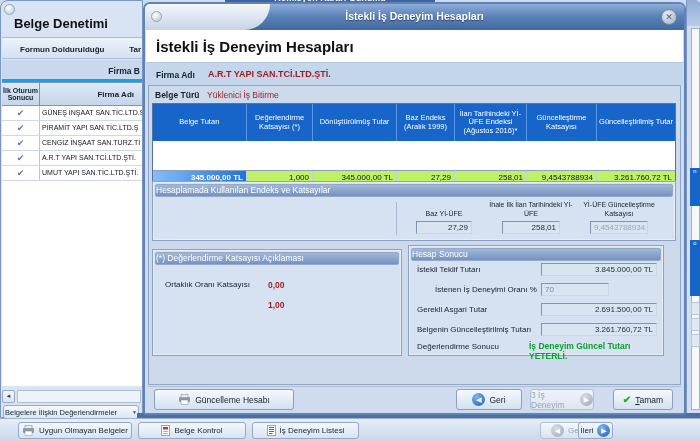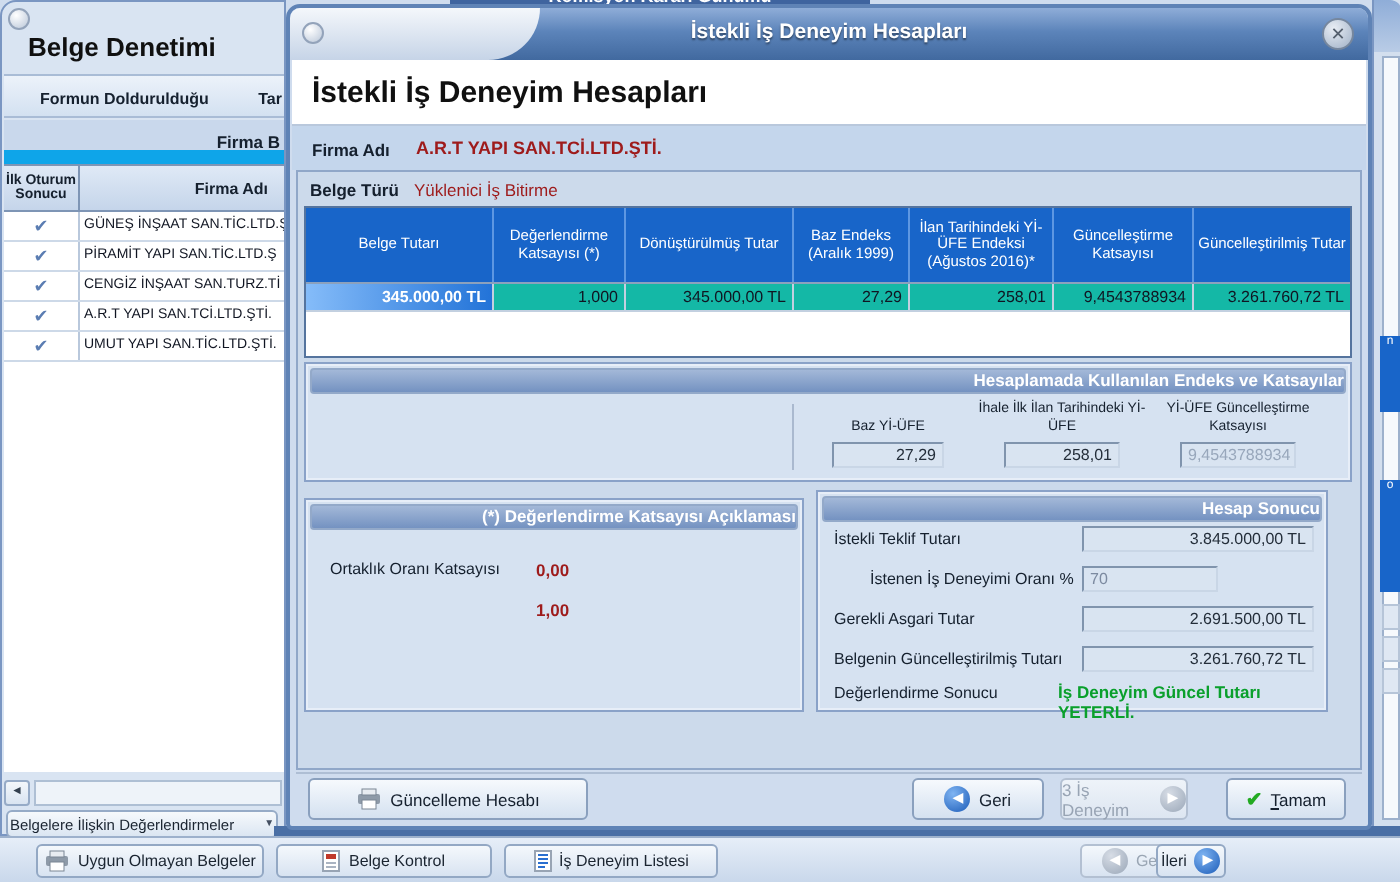--- a/index.html
+++ b/index.html
@@ -27,21 +27,21 @@
   #lw-row1 {
     position:absolute; left:1px; right:0; top:36px; height:22px;
     background: linear-gradient(#ecf2fa, #d3e1f1);
     border-top:1px solid #a9bcd6; border-bottom:1px solid #a9bcd6;
     font-size:8px; font-weight:bold;
   }
   #lw-row1 .l { position:absolute; left:18px; top:7px; }
   #lw-row1 .r { position:absolute; right:1px; top:7px; }
   #lw-band {
     position:absolute; left:1px; right:0; top:59px; height:22px;
-    background:#c9d8ec; border-bottom:7px solid #0ea5e9;
+    background:#c9d8ec; border-bottom:3px solid #0ea5e9;
     font-size:8.5px; font-weight:bold; text-align:right; line-height:22px; padding-right:2px;
     overflow:hidden; white-space:nowrap;
   }
   #lw-table { position:absolute; left:1px; right:0; top:81px; bottom:31px; background:#fff; border-top:1px solid #7e95b5; }
   .lt-header { display:flex; height:23px; background:linear-gradient(#dfe9f6,#c5d5ea); border-bottom:1px solid #7e95b5; }
   .lt-header .c1 { width:38px; border-right:1px solid #7e95b5; font-size:7px; font-weight:bold;
                    display:flex; align-items:center; justify-content:center; text-align:center; line-height:1.05; padding:1px; }
   .lt-header .c2 { flex:1; font-size:8px; font-weight:bold; display:flex; align-items:center; justify-content:flex-end; padding-right:8px; }
   .lt-row { display:flex; height:15px; border-bottom:1px solid #cdd9e8; background:#fff; }
   .lt-row .c1 { width:38px; border-right:1px solid #b9c8dc; text-align:center; font-size:9px; line-height:14px; color:#5b7db2; }
@@ -99,30 +99,30 @@
 
   #d-panel { position:absolute; top:81px; left:3px; right:3px; bottom:28px;
      background:#ccdaeb; border:1px solid #90a7c8; }
   #belge-turu .lab { position:absolute; left:6px; top:4px; font-size:8.5px; font-weight:bold; }
   #belge-turu .val { position:absolute; left:58px; top:4px; font-size:8.5px; color:#9e1b1b; }
 
   #d-table { position:absolute; top:17px; left:3px; right:4px; border:1px solid #55749e; background:#fff; }
   .dt-head { display:flex; height:37px; background:#1865c9; }
   .dt-head .hc { border-right:1px solid #5d97e2; color:#fff; font-size:7.5px;
      display:flex; align-items:center; justify-content:center; text-align:center; line-height:1.15; padding:1px 2px; }
-  .dt-row { display:flex; height:14px; background:#14b8a6; border-top:1px solid #8ba1bd; }
+  .dt-row { display:flex; height:14px; background:#bef264; border-top:1px solid #8ba1bd;margin-top:29px; }
   .dt-row .dc { border-right:1px solid #c3d0e0; font-size:8px; text-align:right; line-height:13px; padding-right:3px; color:#101522; white-space:nowrap; overflow:hidden; }
   .dt-row .dc.sel { background:linear-gradient(90deg,#85bcf9,#2273d8); color:#fff; font-weight:bold; }
   .dt-empty { height:23px; background:#fff; border-top:1px solid #c3d0e0; }
   .w1{width:94px}.w2{width:66px}.w3{width:84px}.w4{width:58px}.w5{width:72px}.w6{width:70px}.w7{flex:1}
 
   .gb { position:absolute; border:1px solid #8aa2c8; background:#d6e2f1; box-shadow: inset 0 0 0 1px #e7eef8; }
   .gb-head { height:13px; margin:2px 2px 0 2px; background:linear-gradient(#a3b8d8,#7492c1);
-     border:1px solid #93a9c9; border-radius:2px; color:#fff; font-weight:bold; font-size:8.5px;
-     text-align:right; line-height:11px; }
+     border:1px solid #93a9c9; border-radius:2px; color:#fff; font-weight:normal; font-size:8.5px;
+     text-align:left; line-height:11px; }
   .sunken { background:#d9e4f1; border:1px solid; border-color:#8094ad #c9d6e6 #c9d6e6 #8094ad;
      font-size:8px; line-height:11px; text-align:right; padding:0 3px; color:#242e3a; }
   .sunken.gray { color:#98a7bb; }
 
   #gb-endeks { top:95px; left:3px; right:4px; height:60px; }
   #gb-endeks .divider { position:absolute; left:243px; top:20px; bottom:5px; border-left:1px solid #aab9cf; }
   .ef { position:absolute; top:16px; }
   .ef .efl { font-size:7px; text-align:center; line-height:1.2; height:20px; display:flex; align-items:flex-end; justify-content:center; }
   .ef .efb { margin:3px auto 0 auto; height:13px; }
 

